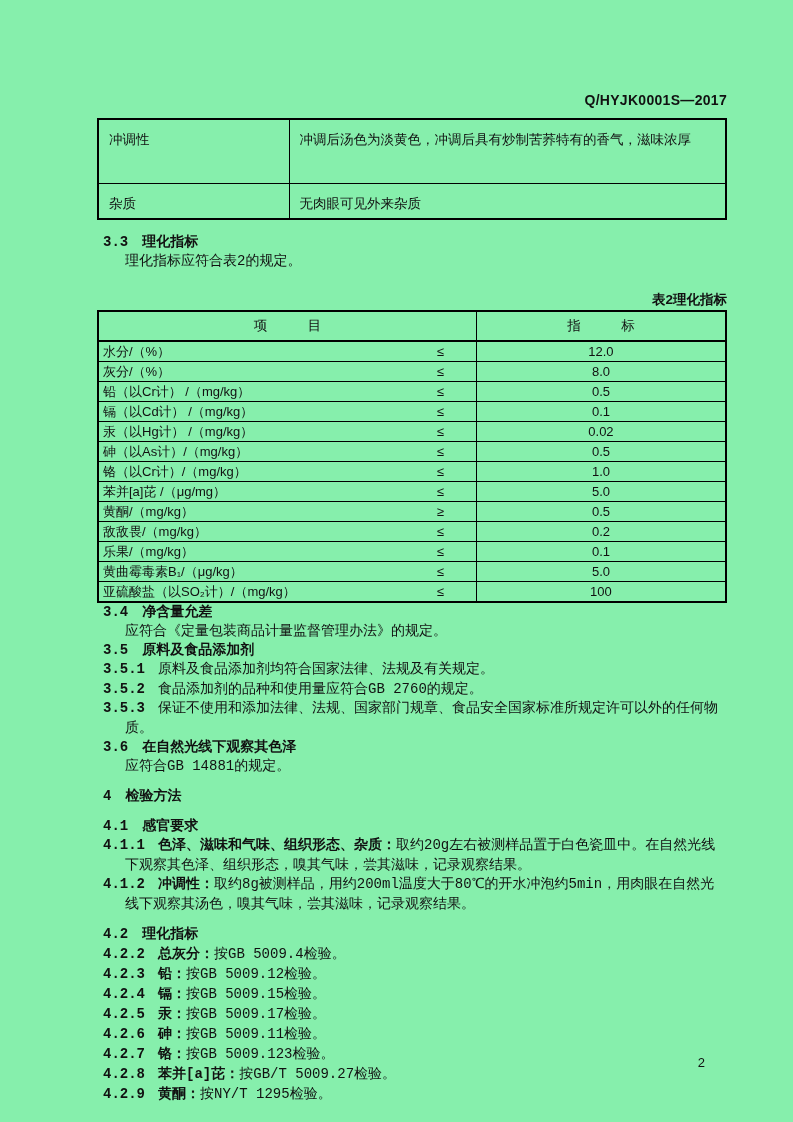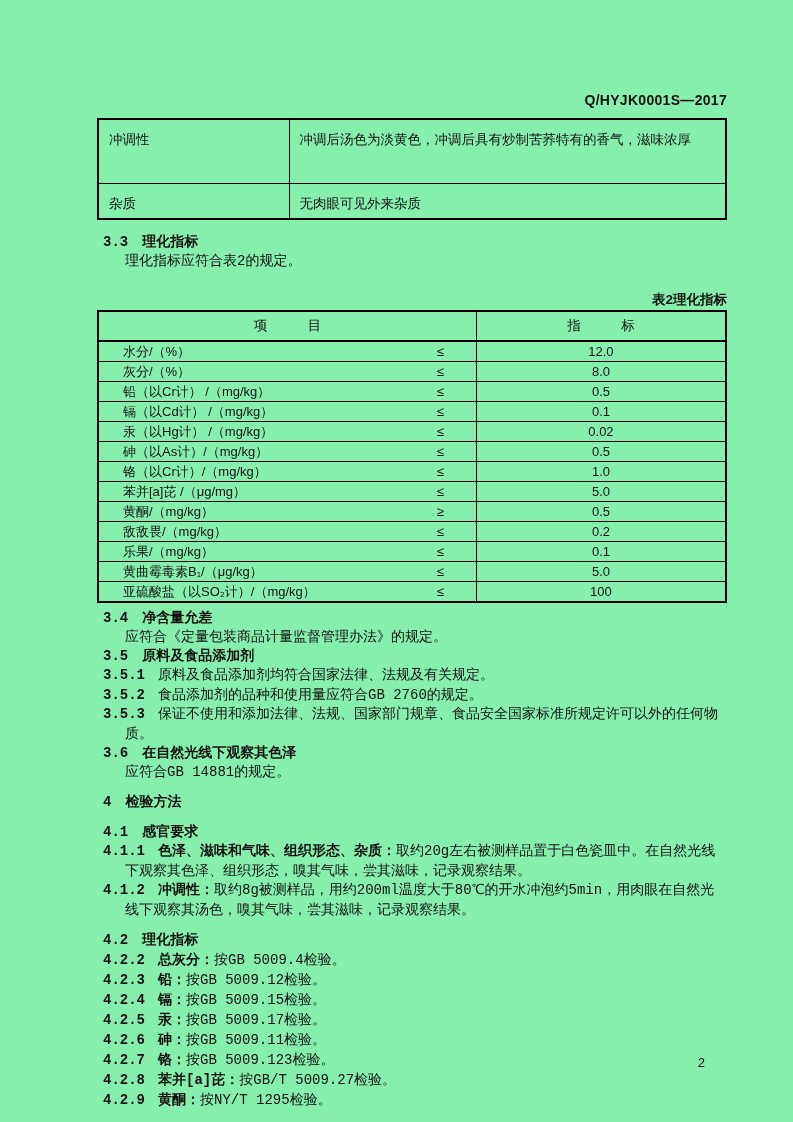--- a/index.html
+++ b/index.html
@@ -25,34 +25,34 @@
   table{border-collapse:collapse;width:630px;table-layout:fixed;}
   .t1{margin-top:9px;border:2px solid #000;font-size:13.5px;}
   .t1 td{border:1px solid #000;vertical-align:top;padding:5px 10px 0 10px;line-height:29px;}
   .t1 .c1{width:27%;}
   .t1 .r1 td{height:58px;}
   .t1 .r2 td{height:23px;}
   .sec-block{padding-left:6px;font-family:Liberation Mono, monospace;}
   .h-clause{font-weight:bold;font-size:14px;line-height:19px;margin:0;}
   .h-clause .num{margin-right:14px;}
   .mt13{margin-top:13px;}
-  .mt6{margin-top:6px;}
+  .mt6{}
   .gap-top{margin-top:11px;}
   .gap-both{margin:11px 0;}
   .body-line{margin:0 0 0 22px;font-size:14px;line-height:19px;}
   .t2-caption{
     text-align:right;font-weight:bold;font-size:13.5px;
     margin:20px 0 2px 0;line-height:17px;
   }
   .t2{border:2px solid #000;font-size:13px;}
   .t2 th{border:1px solid #000;border-bottom:2px solid #000;height:26px;
          font-weight:normal;font-size:13.5px;text-align:center;vertical-align:middle;}
   .t2 .col-item{width:59.7%;}
   .t2 td{border:1px solid #000;height:19px;vertical-align:middle;padding:0;}
-  .ti-in{display:flex;justify-content:space-between;align-items:center;padding:0 32px 0 24px;gap:28px;}
+  .ti-in{display:flex;justify-content:space-between;align-items:center;padding:0 32px 0 4px;gap:28px;}
   .t2 .tv{text-align:center;}
   
   .clause{margin:0;font-size:14px;line-height:19.5px;padding-left:22px;text-indent:-22px;}
   .clause .num{font-weight:bold;margin-right:13px;}
   .clause b{font-weight:bold;}
   .methods .clause{line-height:20px;}
   
   .page-number{
     position:absolute;right:88px;bottom:52px;
     font-size:13px;

